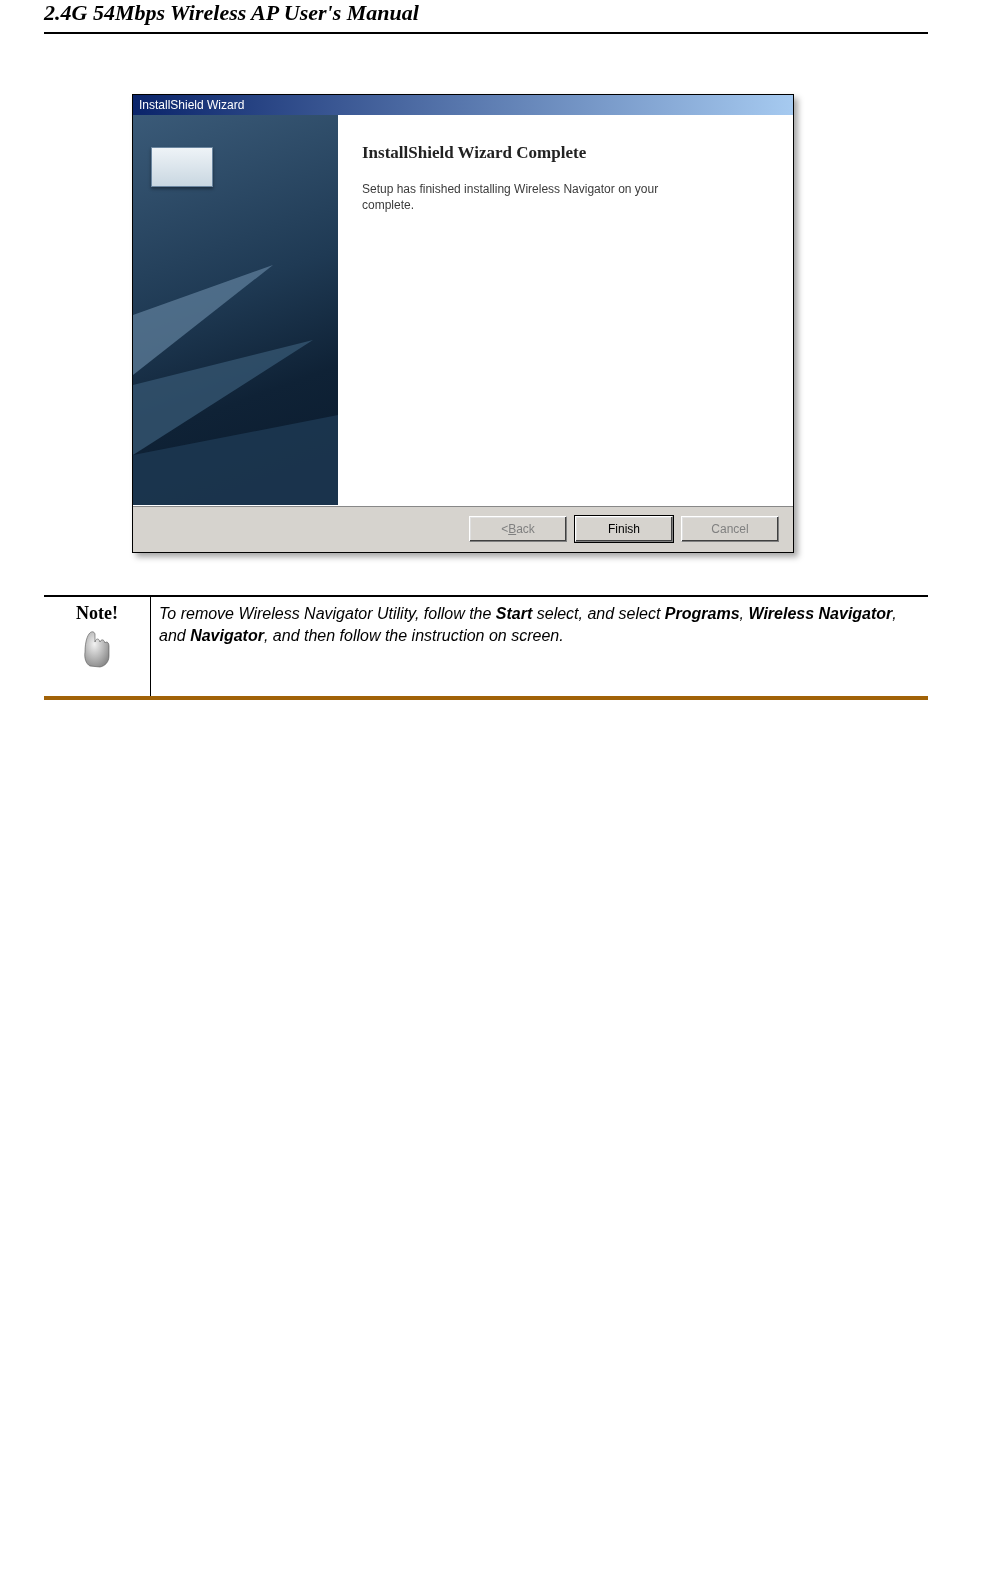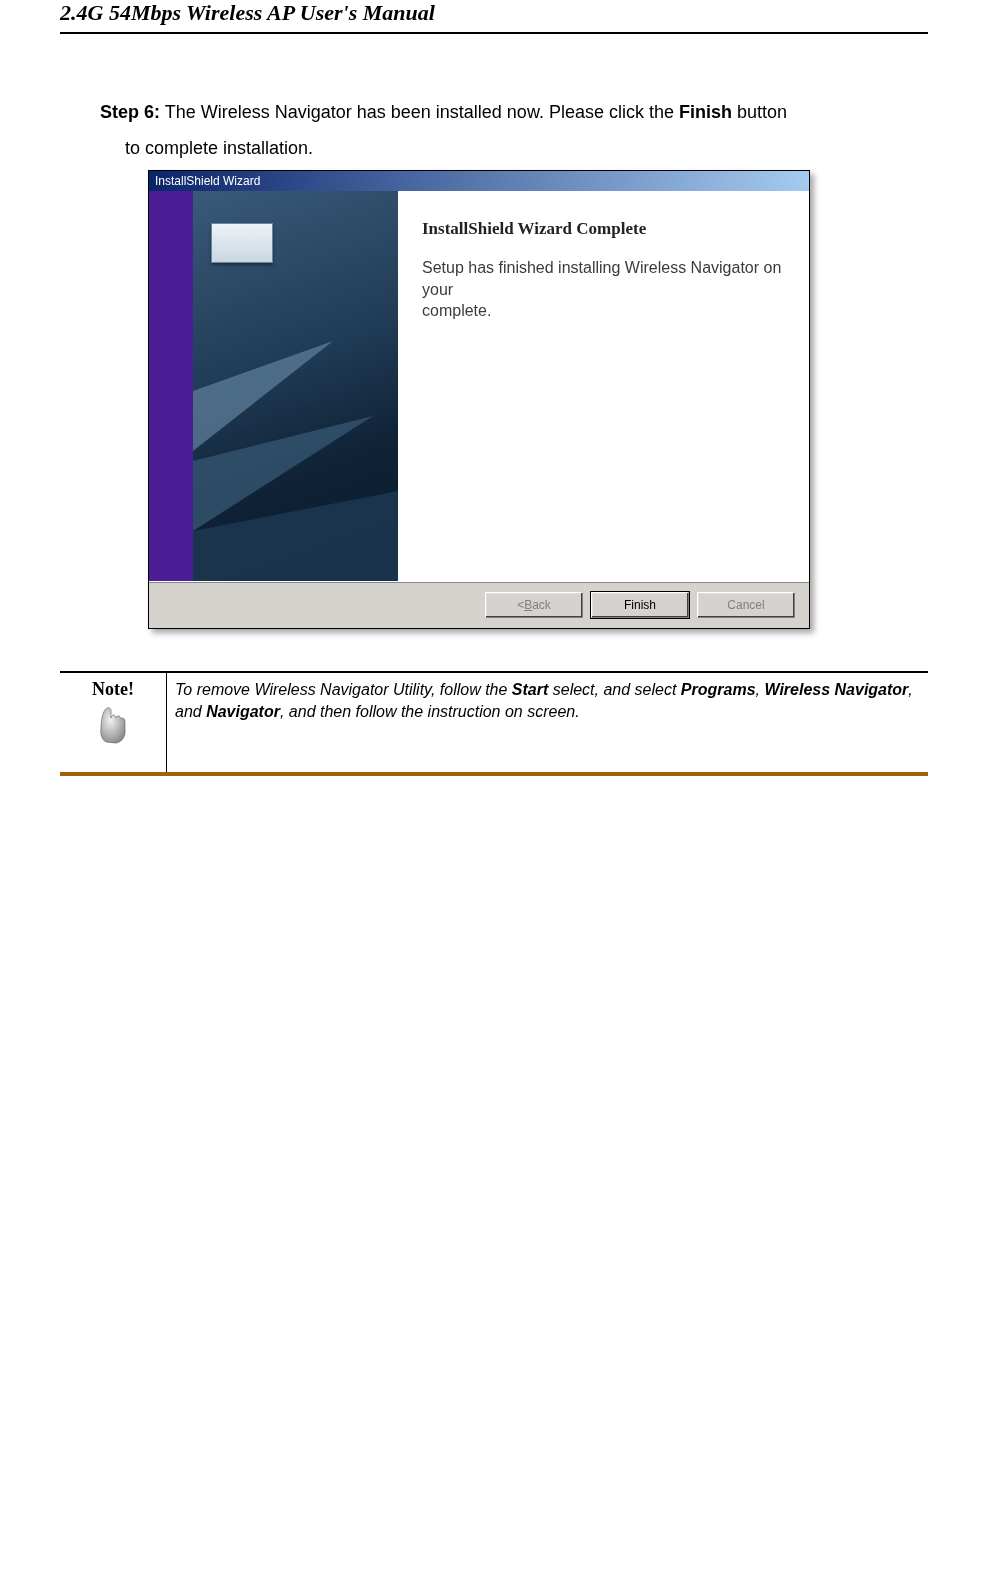--- a/index.html
+++ b/index.html
@@ -3,21 +3,21 @@
 <meta charset="utf-8">
 <style>
   body {
     margin: 0;
     padding: 0;
     font-family: "Times New Roman", serif;
     background: #fff;
     width: 988px;
   }
   .page {
-    padding: 0 60px 40px 60px;
+    padding: 0 60px 40px 44px;
   }
   .header-title {
     font-style: italic;
     font-weight: bold;
     font-size: 22px;
     padding: 0 0 6px 0;
   }
   .header-rule {
     border: none;
     border-top: 2px solid #000;
@@ -53,21 +53,20 @@
   .wizard-titlebar {
     background: linear-gradient(to right, #0a246a, #a6caf0);
     color: #fff;
     font-size: 12px;
     padding: 3px 6px;
   }
   .wizard-body {
     display: flex;
     height: 390px;
     background: #fff;
-    margin-left: 44px;
   }
   .wizard-side {
     width: 205px;
     position: relative;
     background: linear-gradient(160deg, #3a5a78 0%, #1f3a54 45%, #0f2236 70%, #0a1a2c 100%);
     overflow: hidden;
   }
   .wizard-side svg {
     position: absolute;
     inset: 0;
@@ -87,21 +86,21 @@
     padding: 28px 20px 0 24px;
     color: #222;
   }
   .wizard-main-title {
     font-family: "Times New Roman", serif;
     font-weight: bold;
     font-size: 17px;
     margin-bottom: 18px;
   }
   .wizard-main-text {
-    font-size: 16px;
+    font-size: 12px;
     color: #3b3b3b;
     line-height: 1.35;
   }
   .wizard-footer {
     border-top: 1px solid #fff;
     box-shadow: inset 0 1px 0 #888;
     background: #d6d3ce;
     padding: 10px 14px;
     display: flex;
     justify-content: flex-end;
@@ -186,24 +185,20 @@
     padding-top: 4px;
   }
 </style>
 </head>
 <body>
 
 <div class="page">
   <div class="header-title">2.4G 54Mbps Wireless AP User's Manual</div>
   <hr class="header-rule">
 
-  <div class="body-text">
-    <span class="step-label">Step 6:</span><span> The Wireless Navigator has been installed now. Please click the </span><span class="finish-word">Finish</span><span> button</span>
-    <div class="indent-line">to complete installation.</div>
-  </div>
 
   <div class="wizard-wrap">
     <div class="wizard">
       <div class="wizard-titlebar">InstallShield Wizard</div>
       <div class="wizard-body">
         <div class="wizard-side">
           <div class="side-box"></div>
           <svg viewBox="0 0 205 390" preserveAspectRatio="none">
             <polygon points="0,200 140,150 0,260" fill="#5e7e99" opacity="0.75"></polygon>
             <polygon points="0,270 180,225 0,340" fill="#33526d" opacity="0.85"></polygon>

